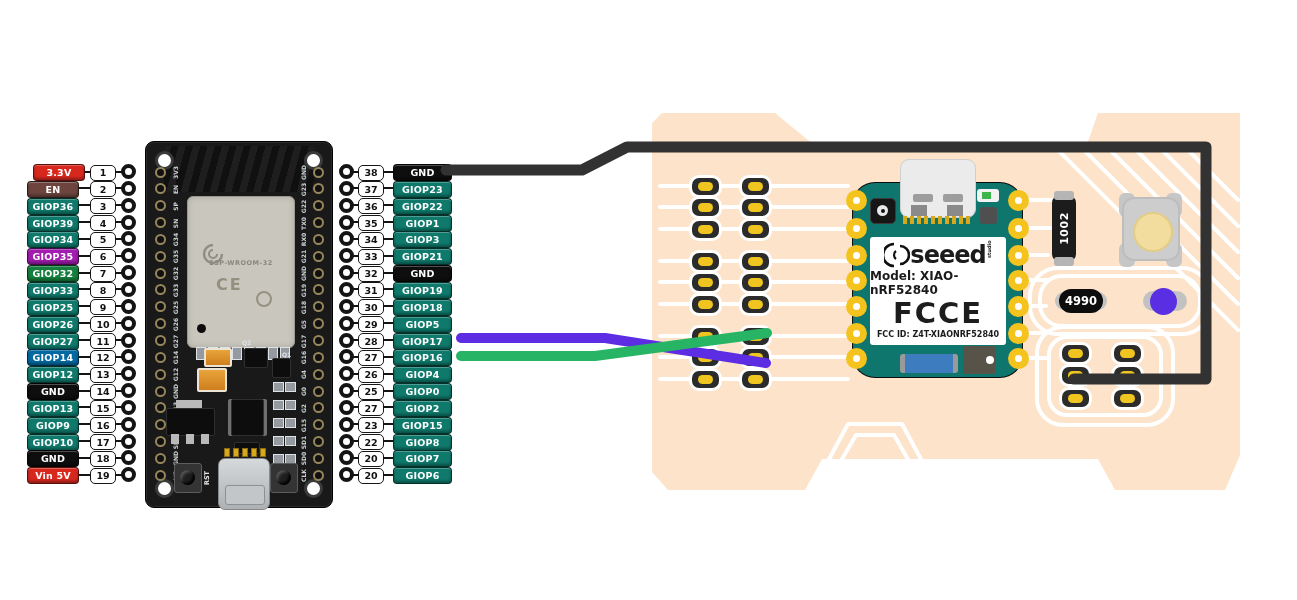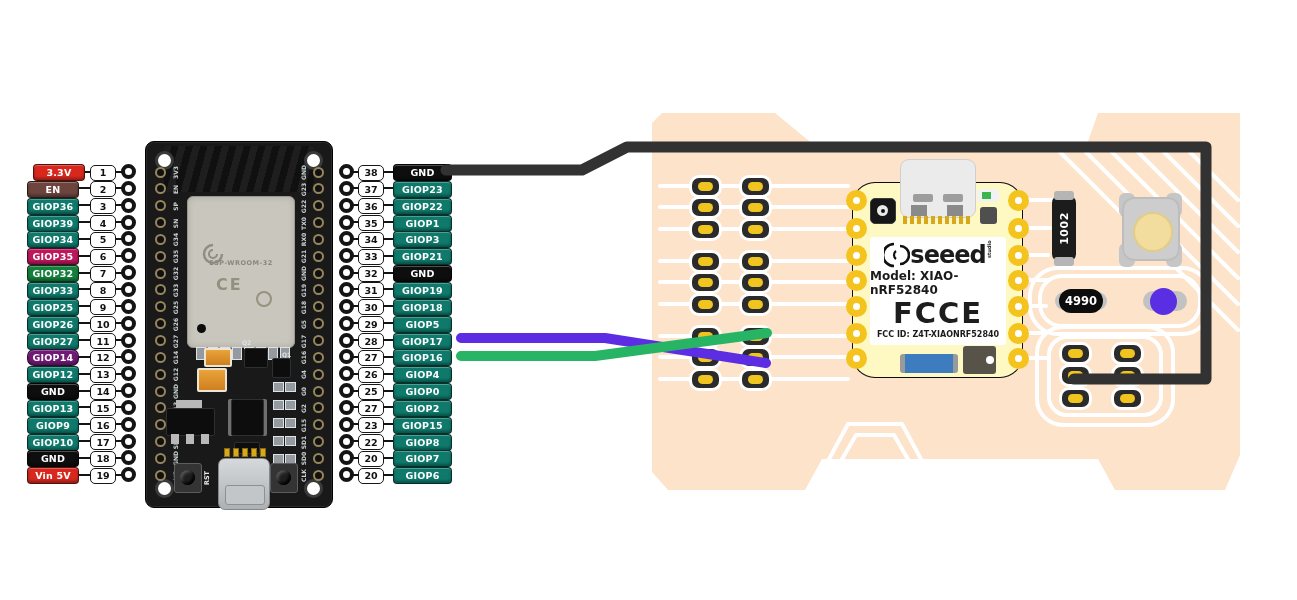--- a/index.html
+++ b/index.html
@@ -37,21 +37,21 @@
   .btn-label{position:absolute;font-size:6.5px;color:#e8e8e8;font-weight:bold;transform:rotate(-90deg);}
   #usb{position:absolute;left:72px;top:316px;width:50px;height:50px;background:linear-gradient(#d6d9dc,#aeb1b4);
         border:1px solid #84888b;border-radius:7px;}
   #usb .inner{position:absolute;left:6px;top:26px;width:38px;height:18px;background:#c2c6c9;border:1px solid #8e9194;border-radius:3px;}
   .gold-pin{position:absolute;width:4px;height:7px;background:#d7a71c;border:1px solid #8a6a10;}
   
   .pcb-pad{position:absolute;width:27px;height:17px;background:#2b2b2b;border-radius:7px;
         box-shadow:0 0 0 3px #ffffff;}
   .pcb-pad .oval{position:absolute;left:6px;top:4px;width:15px;height:9px;background:#f1c51f;border-radius:5px;}
   
-  #xiao{position:absolute;left:853px;top:183px;width:169px;height:194px;background:#fef9c3;border-radius:22px;
+  #xiao{position:absolute;left:853px;top:183px;width:169px;height:194px;background:#0f766e;border-radius:22px;
         box-shadow:0 0 0 1px #0c0c0c;}
   .xiao-pad{position:absolute;width:21px;height:21px;border-radius:50%;background:#f4c31d;}
   .xiao-pad .dot{position:absolute;left:7px;top:7px;width:7px;height:7px;border-radius:50%;background:#fff;}
   #xiao-usb{position:absolute;left:47px;top:-24px;width:74px;height:57px;background:#ebebeb;border:1px solid #cfcfcf;border-radius:9px;}
   #xiao-panel{position:absolute;left:17px;top:54px;width:136px;height:108px;background:#fff;border-radius:3px;
         display:flex;flex-direction:column;align-items:center;color:#1b1b1b;}
   .marks{font-weight:bold;font-size:29px;letter-spacing:2px;color:#1d1d1d;line-height:30px;}
   
   #res1002{position:absolute;left:1052px;top:194px;width:24px;height:69px;background:#1c1c1c;border-radius:9px;
         display:flex;align-items:center;justify-content:center;}
@@ -317,21 +317,21 @@
       <div class="hole" style="left: 121px; top: 197.7px;"></div>
       <div class="pin-line" style="left: 70px; top: 221.05px; width: 58px;"></div>
       <div class="pill" style="left: 27px; top: 214.55px; width: 50px; background: rgb(15, 122, 108);">GIOP39</div>
       <div class="numbox" style="left: 90px; top: 215.05px;">4</div>
       <div class="hole" style="left: 121px; top: 214.55px;"></div>
       <div class="pin-line" style="left: 70px; top: 237.9px; width: 58px;"></div>
       <div class="pill" style="left: 27px; top: 231.4px; width: 50px; background: rgb(15, 122, 108);">GIOP34</div>
       <div class="numbox" style="left: 90px; top: 231.9px;">5</div>
       <div class="hole" style="left: 121px; top: 231.4px;"></div>
       <div class="pin-line" style="left: 70px; top: 254.75px; width: 58px;"></div>
-      <div class="pill" style="left: 27px; top: 248.25px; width: 50px; background: #be185d;">GIOP35</div>
+      <div class="pill" style="left: 27px; top: 248.25px; width: 50px; background: #a21caf;">GIOP35</div>
       <div class="numbox" style="left: 90px; top: 248.75px;">6</div>
       <div class="hole" style="left: 121px; top: 248.25px;"></div>
       <div class="pin-line" style="left: 70px; top: 271.6px; width: 58px;"></div>
       <div class="pill" style="left: 27px; top: 265.1px; width: 50px; background: #15803d;">GIOP32</div>
       <div class="numbox" style="left: 90px; top: 265.6px;">7</div>
       <div class="hole" style="left: 121px; top: 265.1px;"></div>
       <div class="pin-line" style="left: 70px; top: 288.45px; width: 58px;"></div>
       <div class="pill" style="left: 27px; top: 281.95px; width: 50px; background: rgb(15, 122, 108);">GIOP33</div>
       <div class="numbox" style="left: 90px; top: 282.45px;">8</div>
       <div class="hole" style="left: 121px; top: 281.95px;"></div>
@@ -341,21 +341,21 @@
       <div class="hole" style="left: 121px; top: 298.8px;"></div>
       <div class="pin-line" style="left: 70px; top: 322.15px; width: 58px;"></div>
       <div class="pill" style="left: 27px; top: 315.65px; width: 50px; background: rgb(15, 122, 108);">GIOP26</div>
       <div class="numbox" style="left: 90px; top: 316.15px;">10</div>
       <div class="hole" style="left: 121px; top: 315.65px;"></div>
       <div class="pin-line" style="left: 70px; top: 339px; width: 58px;"></div>
       <div class="pill" style="left: 27px; top: 332.5px; width: 50px; background: rgb(15, 122, 108);">GIOP27</div>
       <div class="numbox" style="left: 90px; top: 333px;">11</div>
       <div class="hole" style="left: 121px; top: 332.5px;"></div>
       <div class="pin-line" style="left: 70px; top: 355.85px; width: 58px;"></div>
-      <div class="pill" style="left: 27px; top: 349.35px; width: 50px; background: #701a75; border-radius: 7px;">GIOP14</div>
+      <div class="pill" style="left: 27px; top: 349.35px; width: 50px; background: #0369a1;">GIOP14</div>
       <div class="numbox" style="left: 90px; top: 349.85px;">12</div>
       <div class="hole" style="left: 121px; top: 349.35px;"></div>
       <div class="pin-line" style="left: 70px; top: 372.7px; width: 58px;"></div>
       <div class="pill" style="left: 27px; top: 366.2px; width: 50px; background: rgb(15, 122, 108);">GIOP12</div>
       <div class="numbox" style="left: 90px; top: 366.7px;">13</div>
       <div class="hole" style="left: 121px; top: 366.2px;"></div>
       <div class="pin-line" style="left: 70px; top: 389.55px; width: 58px;"></div>
       <div class="pill" style="left: 27px; top: 383.05px; width: 50px; background: rgb(14, 14, 14);">GND</div>
       <div class="numbox" style="left: 90px; top: 383.55px;">14</div>
       <div class="hole" style="left: 121px; top: 383.05px;"></div>

